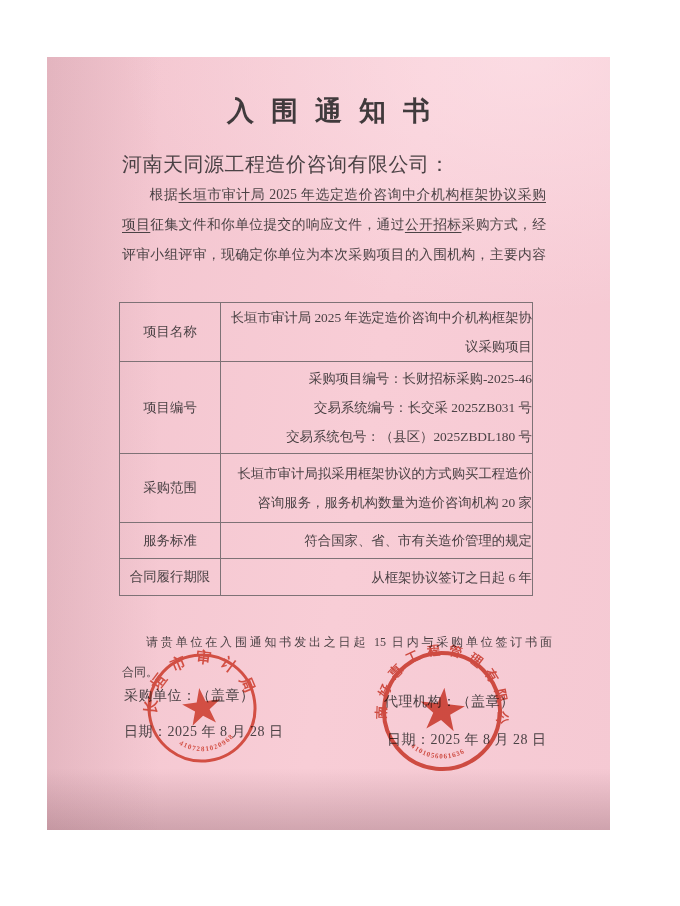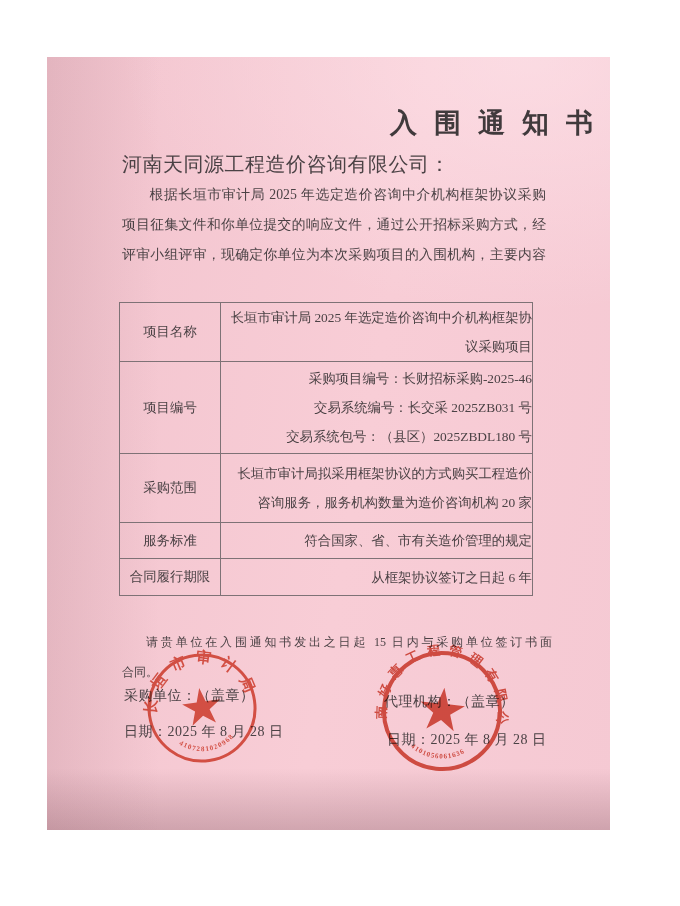--- a/index.html
+++ b/index.html
@@ -10,29 +10,29 @@
   .paper{
     position:absolute;left:47px;top:57px;width:563px;height:773px;
     background:
       radial-gradient(120% 55% at 85% 0%, rgba(255,232,238,.55), rgba(255,232,238,0) 60%),
       linear-gradient(to right, rgba(150,100,112,.16), rgba(150,100,112,0) 20%),
       linear-gradient(to top, rgba(118,74,86,.30), rgba(118,74,86,0) 8%),
       linear-gradient(100deg,#f2c4ce,#f8cdd6 55%,#f5c9d3);
     color:#4b4245;
   }
   .title{
-    position:absolute;top:36px;left:0;right:0;text-align:right;
-    font-size:27px;font-weight:700;letter-spacing:17px;text-indent:17px;color:#403a3c;margin-top:12px;
+    position:absolute;top:36px;left:0;right:0;text-align:center;
+    font-size:27px;font-weight:700;letter-spacing:17px;text-indent:17px;color:#403a3c;
   }
   .addressee{position:absolute;left:75px;top:94px;font-size:20px;letter-spacing:.5px;}
   .intro{position:absolute;left:75px;top:123px;width:424px;font-size:13.8px;line-height:30px;}
   .iline{text-align:justify;text-align-last:justify;}
   .iline.short{text-align-last:left;}
   .indent{text-indent:2em;}
-  .u{text-underline-offset:3px;text-decoration-thickness:1px;}
+  .u{text-decoration:underline;text-underline-offset:3px;text-decoration-thickness:1px;}
   table.doc-table{
     position:absolute;left:72px;top:245px;width:414px;
     border-collapse:collapse;table-layout:fixed;font-size:13.4px;color:#4b4245;
   }
   .doc-table td{border:1px solid #7e7276;vertical-align:middle;padding:0;}
   .doc-table td.tl{width:100px;text-align:center;}
   .doc-table td.tv{text-align:right;}
   .doc-table td.tv.left{text-align:left;padding-left:10px;}
   .cell-line{line-height:29px;white-space:nowrap;}
   tr.r1{height:54px;} tr.r2{height:92px;} tr.r3{height:69px;}

